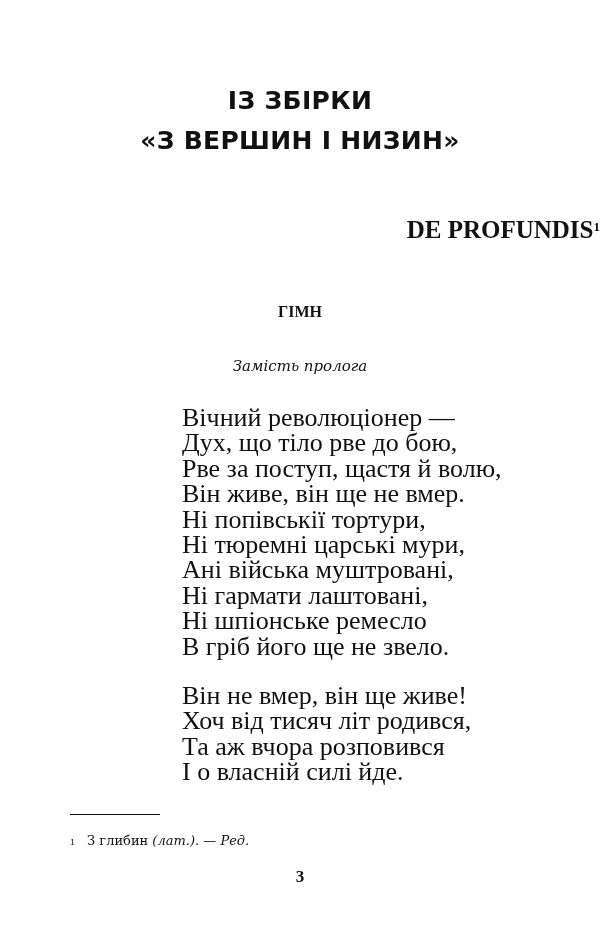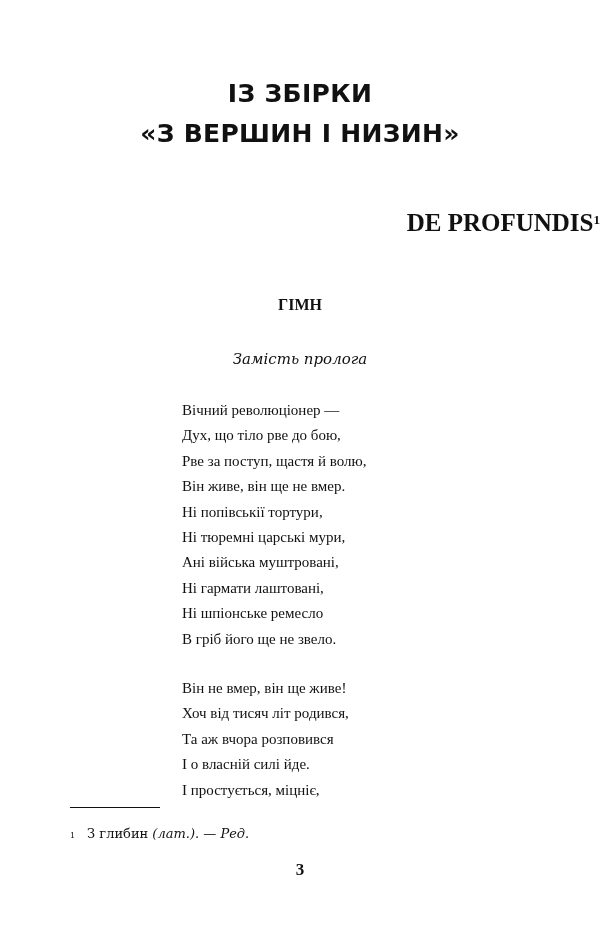--- a/index.html
+++ b/index.html
@@ -9,21 +9,21 @@
     }
     body {
       width: 600px;
       height: 934px;
       position: relative;
       overflow: hidden;
       color: #111111;
     }
     .page {
       position: absolute;
-      left: 0; top: 0;
+      left: 0; top: 7px;
       width: 600px; height: 736px;
     }
     .section-title {
       position: absolute;
       left: 0; width: 600px;
       text-align: center;
       font-family: "DejaVu Sans", sans-serif;
       font-weight: bold;
       font-size: 25px;
       letter-spacing: 0.3px;
@@ -64,21 +64,21 @@
       text-align: center;
       font-family: "DejaVu Serif", serif;
       font-style: italic;
       font-size: 15px;
       line-height: 30px;
     }
     .stanza {
       position: absolute;
       left: 182px;
       font-family: "Liberation Serif", serif;
-      font-size: 15px;
+      font-size: 26px;
       line-height: 25.4px;
     }
     .stanza1 { top: 398px; }
     .stanza2 { top: 676px; }
     .line { white-space: nowrap; }
     .fn-rule {
       position: absolute;
       left: 70px;
       top: 807px;
       width: 90px;
@@ -139,21 +139,20 @@
     <div class="line">Ні гармати лаштовані,</div>
     <div class="line">Ні шпіонське ремесло</div>
     <div class="line">В гріб його ще не звело.</div>
   </div>
 
   <div class="stanza stanza2">
     <div class="line">Він не вмер, він ще живе!</div>
     <div class="line">Хоч від тисяч літ родився,</div>
     <div class="line">Та аж вчора розповився</div>
     <div class="line">І о власній силі йде.</div>
-    <div class="line">І простується, міцніє,</div>
   </div>
 
   <div class="fn-rule"></div>
 
   <div class="footnote">
     <span class="fn-mark">1</span><span>З глибин </span><i>(лат.)</i><span>. — </span><i>Ред.</i>
   </div>
 
   <div class="page-number">3</div>
 </div>

